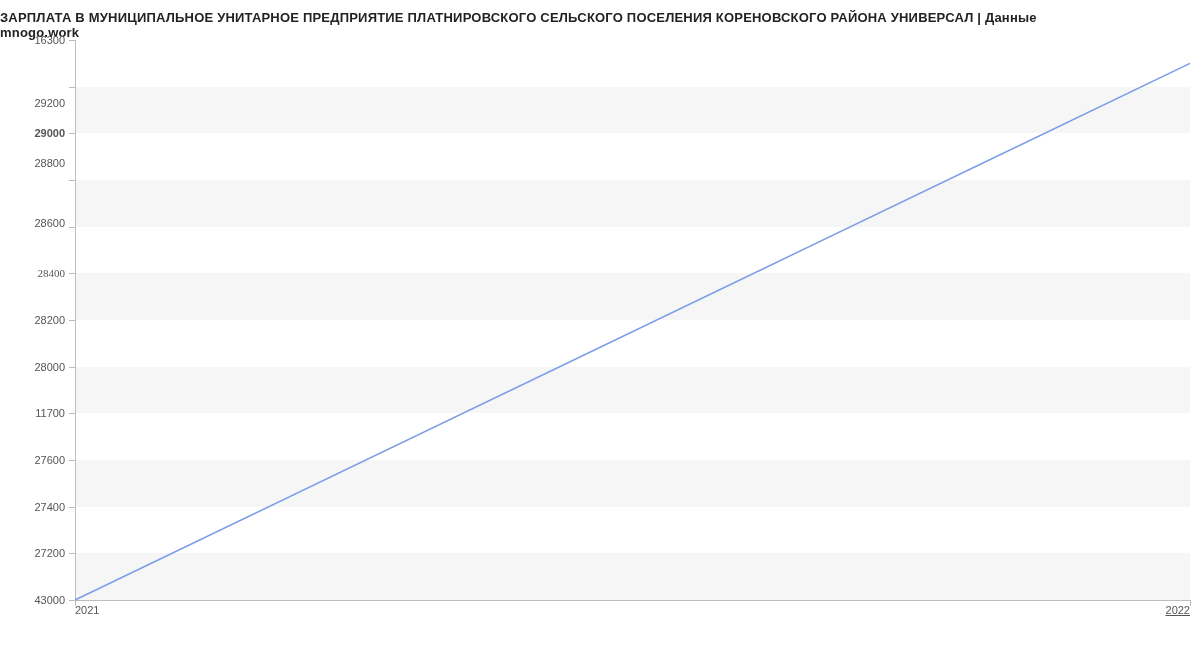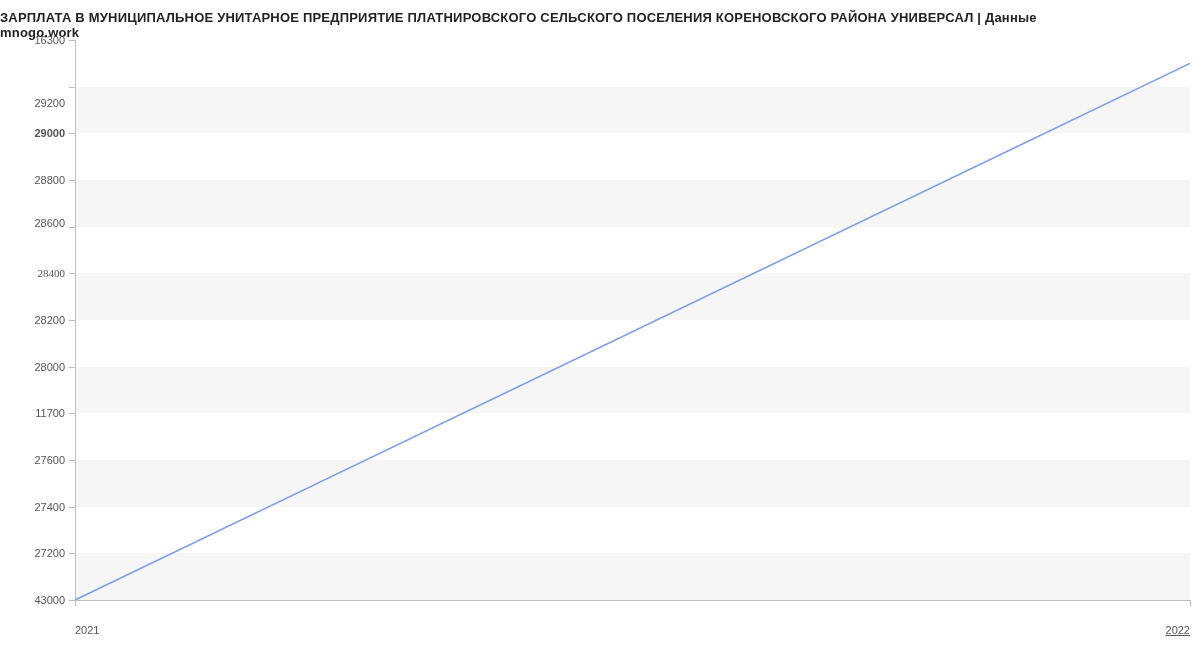--- a/index.html
+++ b/index.html
@@ -77,21 +77,20 @@
     padding-right: 10px;
     white-space: nowrap;
   }
   .xlabel {
     position: absolute;
     font-size: 11px;
     color: #555;
     top: 100%;
     transform: translateX(-50%);
     padding-top: 4px;
-    margin-top: 20px;
   }
   .xlabel.first {
     transform: translateX(0);
   }
   .xlabel.last {
     transform: translateX(-100%);
     text-decoration: underline;
   }
   svg.series {
     position: absolute;
@@ -136,21 +135,21 @@
       <div class="ylabel" style="top: 373.333px;">11700</div>
       <div class="tick ytick" style="top: 326.667px;"></div>
       <div class="ylabel" style="top: 326.667px;">28000</div>
       <div class="tick ytick" style="top: 280px;"></div>
       <div class="ylabel" style="top: 280px;">28200</div>
       <div class="tick ytick" style="top: 233.333px;"></div>
       <div class="ylabel" style="top: 233.333px; font-family: Liberation Serif, serif;">28400</div>
       <div class="tick ytick" style="top: 186.667px;"></div>
       <div class="ylabel" style="top: 183px;">28600</div>
       <div class="tick ytick" style="top: 140px;"></div>
-      <div class="ylabel" style="top: 140px;">28800</div>
+      <div class="ylabel" style="top: 123px;">28800</div>
       <div class="tick ytick" style="top: 93.3333px;"></div>
       <div class="ylabel" style="top: 93.3333px; font-weight: bold;">29000</div>
       <div class="tick ytick" style="top: 46.6667px;"></div>
       <div class="ylabel" style="top: 46.6667px; margin-top: 16px;">29200</div>
       <div class="tick ytick" style="top: 0px;"></div>
       <div class="ylabel" style="top: 0px;">16300</div>
       <div class="tick xtick" style="left: 0px; top: 560px;"></div>
       <div class="xlabel first" style="left: 0px;">2021</div>
       <div class="tick xtick" style="left: 1115px; top: 560px;"></div>
       <div class="xlabel last" style="left: 1115px;">2022</div>

